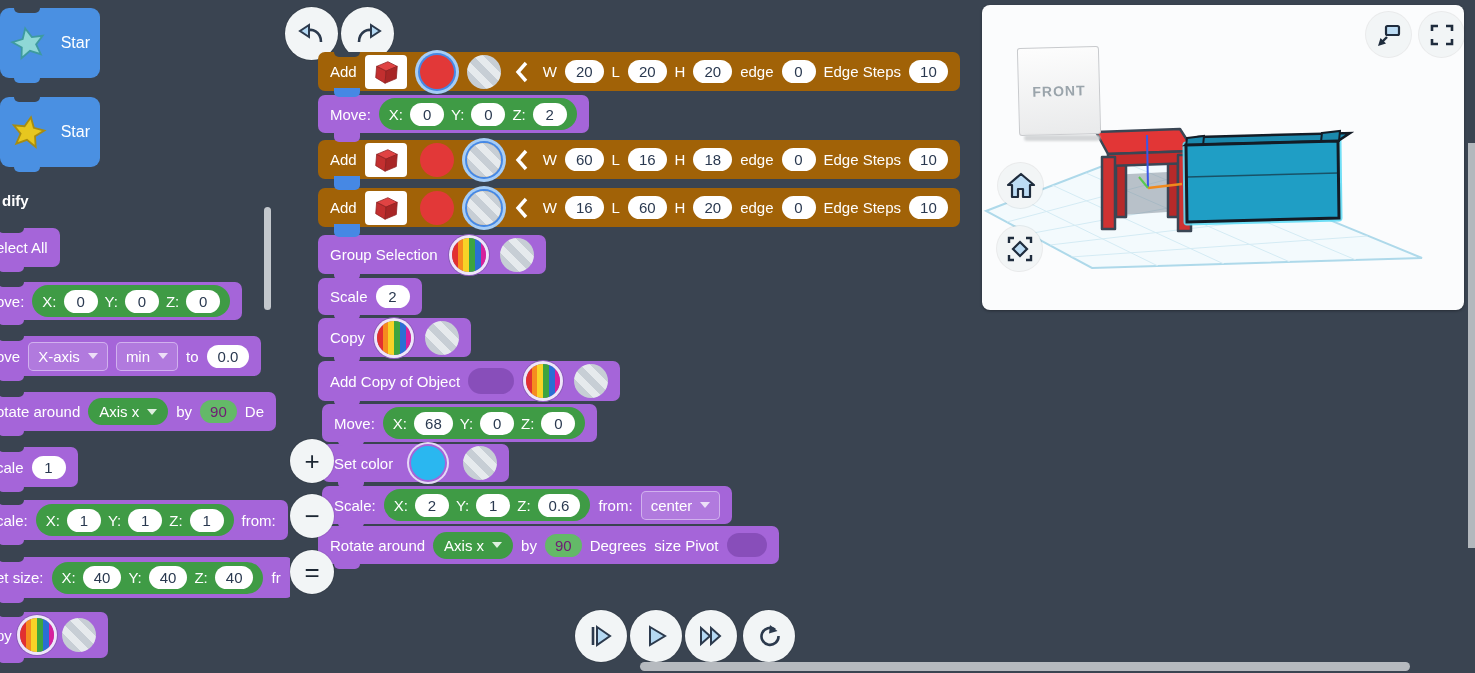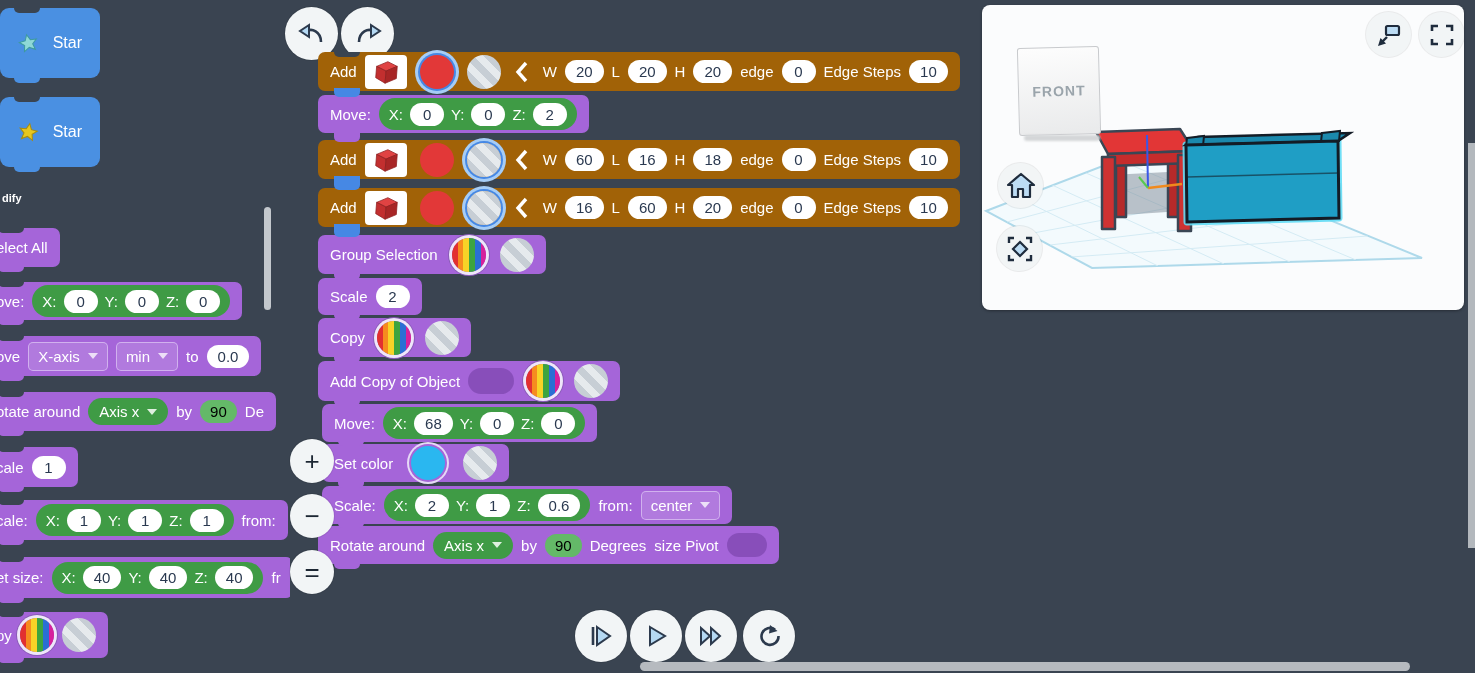--- a/index.html
+++ b/index.html
@@ -3,36 +3,36 @@
 <meta charset="utf-8">
 <style>
   html,body{margin:0;padding:0;background:#3a4451;}
   #stage{position:relative;width:1475px;height:673px;background:#3a4451;overflow:hidden;
          font-family:"Liberation Sans",sans-serif;color:#fff;}
   
   .blk{position:absolute;display:flex;align-items:center;gap:8px;padding:0 12px;
        border-radius:7px;font-size:15px;white-space:nowrap;height:38px;box-sizing:border-box;}
   .blue{background:#a16207;}
   .purple{background:#a565d9;}
-  .star{background:#4a90e2;height:70px;border-radius:9px;font-size:16px;gap:14px;padding:0 18px;}
+  .star{background:#4a90e2;height:70px;border-radius:9px;font-size:16px;gap:14px;padding:0 10px;}
   .tabbed::before{content:"";position:absolute;top:0;left:14px;width:26px;height:5px;
        background:#3a4451;border-radius:0 0 5px 5px;}
   .tabbed::after{content:"";position:absolute;bottom:-5px;left:14px;width:26px;height:6px;
        background:inherit;border-radius:0 0 5px 5px;}
   .conn{position:absolute;width:26px;border-radius:0 0 5px 5px;}
   .conn.blue{background:#4688e4;}.conn.purple{background:#a565d9;}
   .notch-dark{position:absolute;width:26px;height:5px;background:#3a4451;border-radius:0 0 5px 5px;}
   .wlab{color:#fff;}
   .pill{background:#fff;color:#2a3950;border-radius:13px;padding:4px 11px;line-height:1;
         font-size:15px;min-width:12px;text-align:center;flex:none;}
   .grp{background:#3f9b45;border-radius:17px;height:32px;display:flex;align-items:center;
        gap:7px;padding:0 10px;flex:none;}
   .gdd{background:#3f9b45;border-radius:16px;padding:5px 11px;display:flex;align-items:center;
        gap:8px;flex:none;}
-  .gpill{background:#64b968;color:#000000;border-radius:13px;padding:4px 10px;line-height:1;flex:none;text-align:center;}
+  .gpill{background:#64b968;color:#701a75;border-radius:13px;padding:4px 10px;line-height:1;flex:none;text-align:center;}
   .dd{background:rgba(255,255,255,.14);border:1px solid rgba(235,222,252,.55);border-radius:5px;
       padding:5px 9px;display:flex;align-items:center;gap:8px;flex:none;}
   .caret{width:0;height:0;border-left:5px solid transparent;border-right:5px solid transparent;
          border-top:6px solid #ecdff7;flex:none;}
   .gdd .caret{border-top-color:#dff0df;}
   .swatch{width:34px;height:34px;border-radius:50%;flex:none;}
   .sw-red{background:#e23838;}
   .ring-on-blue{box-shadow:0 0 0 2px #4688e4,0 0 0 5px #a6cdf6;}
   .sw-gray{background:repeating-linear-gradient(45deg,#e6eaed 0 7px,#c7ced5 7px 14px);}
   .sw-rainbow{background:linear-gradient(90deg,#e23030 0 17%,#f68b1f 17% 33%,#f7d327 33% 50%,
@@ -41,21 +41,21 @@
   .shape-chip{width:42px;height:34px;background:#fff;border-radius:4px;display:flex;
               align-items:center;justify-content:center;flex:none;}
   .slot{width:46px;height:26px;border-radius:14px;background:rgba(82,38,130,.35);flex:none;}
   .slot.small{width:40px;height:24px;}
   
   .cbtn{position:absolute;border-radius:50%;background:#f2f5f6;display:flex;align-items:center;
         justify-content:center;box-shadow:0 0 0 1px rgba(0,0,0,.07);}
   .zoomglyph{font-size:26px;color:#1d2733;line-height:1;font-weight:400;}
   
   #palette{position:absolute;left:0;top:0;width:290px;height:673px;overflow:hidden;}
-  .pal-header{position:absolute;left:2px;top:192px;font-weight:bold;font-size:11px;color:#fff;}
+  .pal-header{position:absolute;left:2px;top:192px;font-weight:bold;font-size:15px;color:#fff;}
   .pal-scroll{position:absolute;left:264px;top:207px;width:7px;height:103px;background:#c3c8cd;border-radius:4px;}
   
   .hscroll{position:absolute;left:640px;top:662px;width:770px;height:9px;background:#b6babf;border-radius:5px;}
   .vscroll{position:absolute;left:1468px;top:143px;width:7px;height:405px;background:#b3b8bd;}
   
   #viewport{position:absolute;left:982px;top:5px;width:482px;height:305px;background:#fbfcfd;
             border-radius:8px;overflow:hidden;box-shadow:0 1px 3px rgba(0,0,0,.35);}
   .scene{position:absolute;left:0;top:0;}
   .viewcube{position:absolute;left:36px;top:42px;width:80px;height:86px;
             background:linear-gradient(175deg,#fdfdfd,#e9eaeb);border:1px solid #c8cacd;

